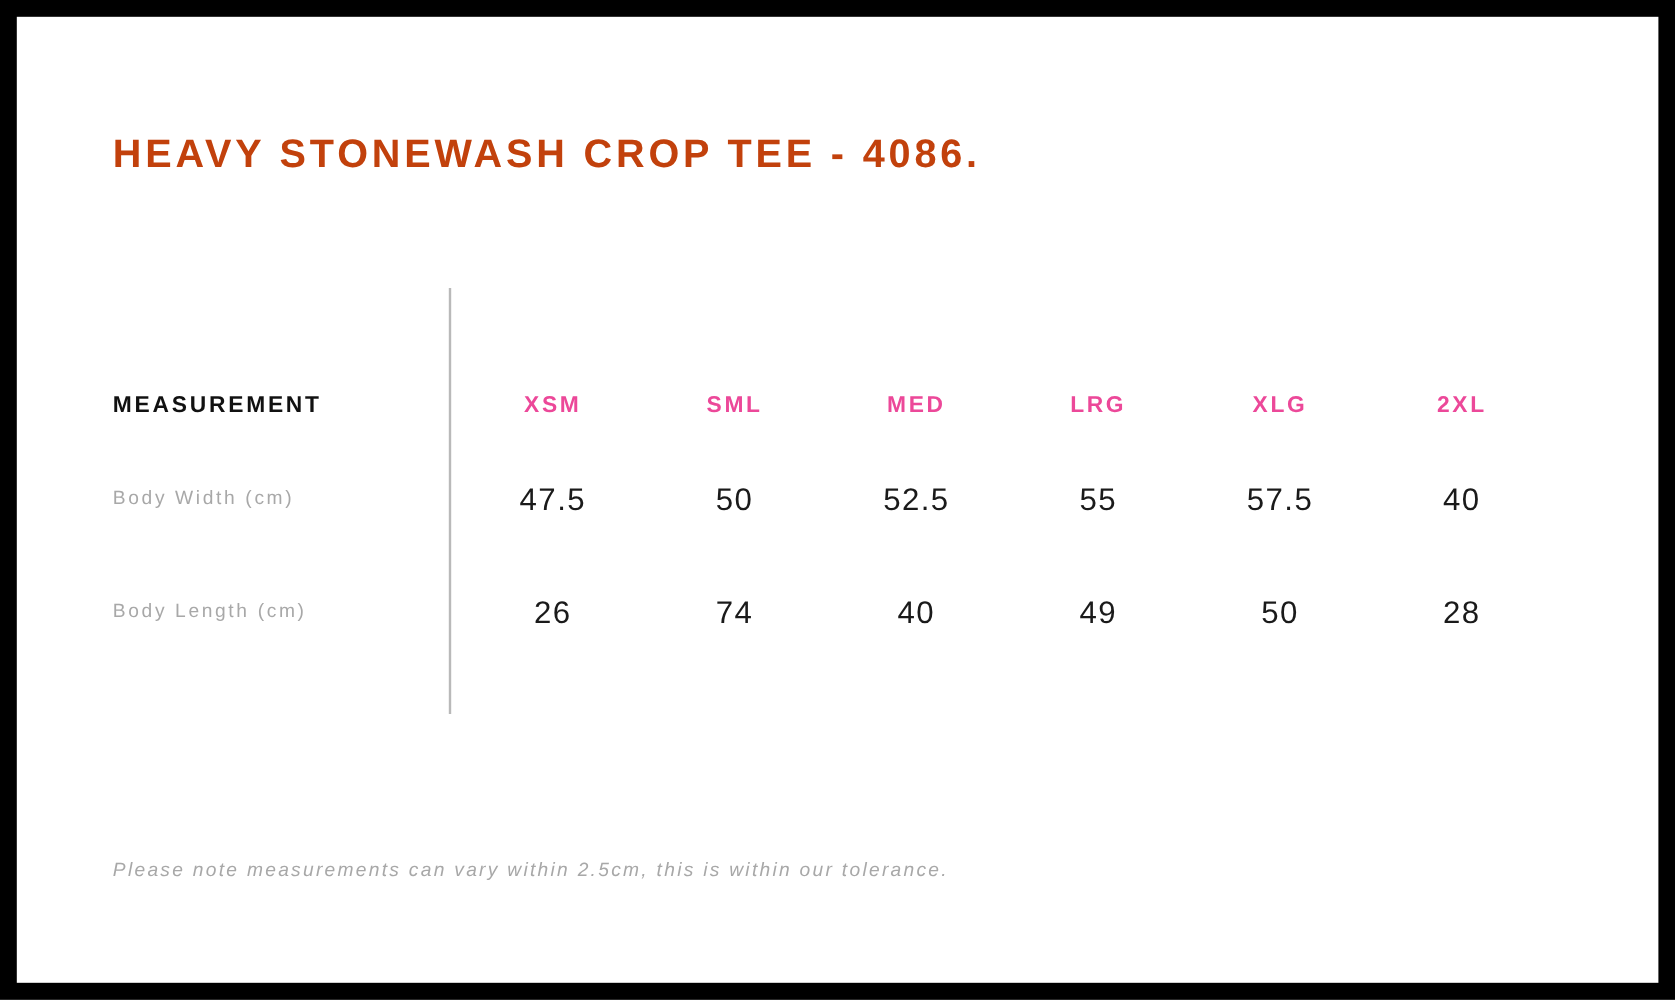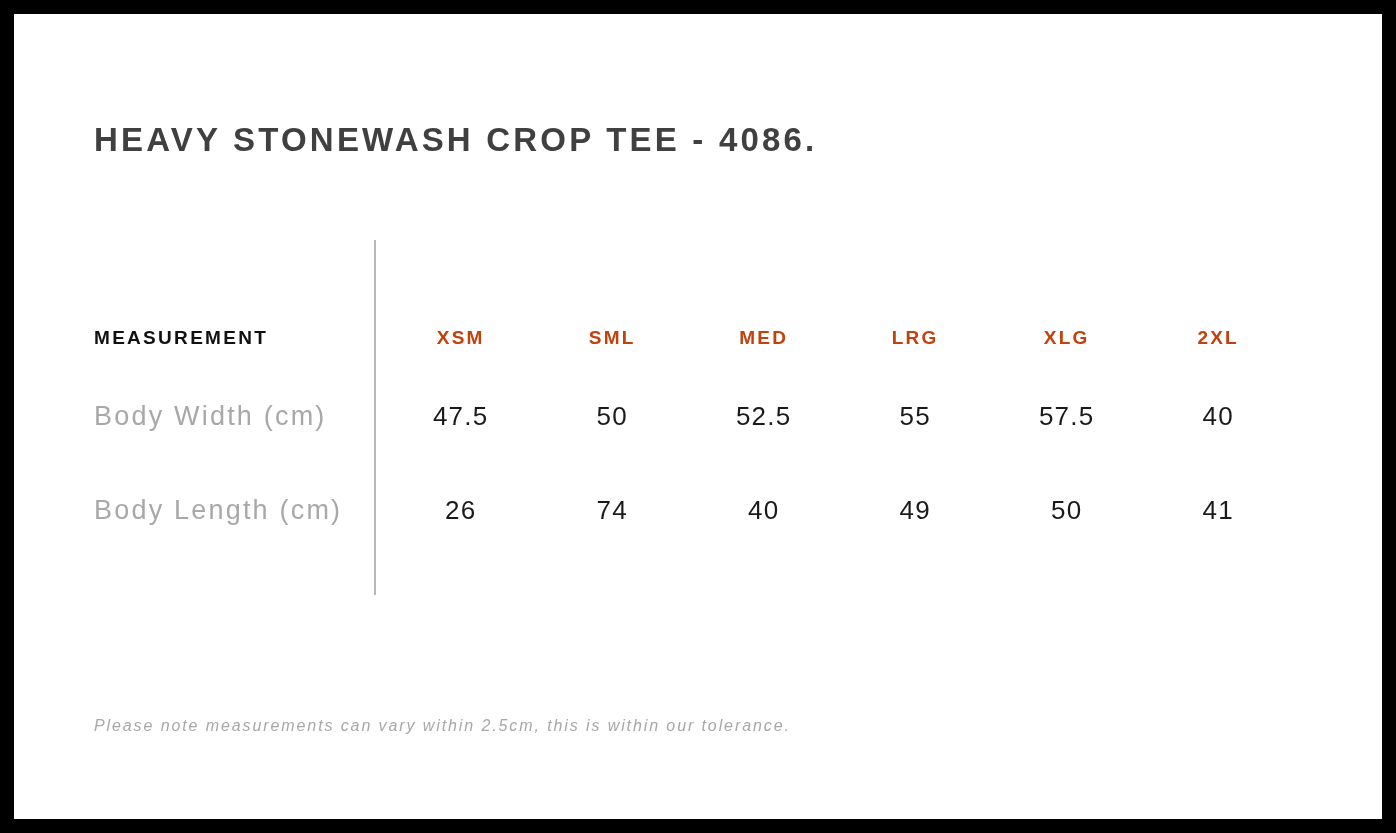--- a/index.html
+++ b/index.html
@@ -22,23 +22,22 @@
     background: #ffffff;
     box-sizing: border-box;
   }
   .title {
     position: absolute;
     left: 80px;
     top: 95px;
     font-size: 33px;
     font-weight: bold;
     letter-spacing: 3.2px;
-    color: #404040;
+    color: #c2410c;
     white-space: nowrap;
-    margin-top: 12px;
   }
   .divider {
     position: absolute;
     left: 360px;
     top: 226px;
     width: 2px;
     height: 355px;
     background: #b9b9b9;
   }
   table.size-table {
@@ -66,29 +65,29 @@
     font-size: 19px;
     font-weight: bold;
     letter-spacing: 2.3px;
     color: #111111;
   }
   .head-size {
     text-align: center;
     font-size: 19px;
     font-weight: bold;
     letter-spacing: 2.2px;
-    color: #c2410c;
+    color: #ec4899;
   }
   .data-row td {
     height: 94px;
     vertical-align: middle;
   }
   .cell-label {
     text-align: left;
-    font-size: 27px;
+    font-size: 16px;
     font-weight: normal;
     letter-spacing: 2.2px;
     color: #a8a8a8;
   }
   .cell-value {
     text-align: center;
     font-size: 26px;
     font-weight: normal;
     letter-spacing: 1.2px;
     color: #1a1a1a;
@@ -144,20 +143,20 @@
         <td class="cell-value">57.5</td>
         <td class="cell-value">40</td>
       </tr>
       <tr class="data-row">
         <td class="cell-label">Body Length (cm)</td>
         <td class="cell-value">26</td>
         <td class="cell-value">74</td>
         <td class="cell-value">40</td>
         <td class="cell-value">49</td>
         <td class="cell-value">50</td>
-        <td class="cell-value">41</td>
+        <td class="cell-value">28</td>
       </tr>
     </tbody>
   </table>
 
   <div class="note">Please note measurements can vary within 2.5cm, this is within our tolerance.</div>
 
 </div>
 
 </body></html>

